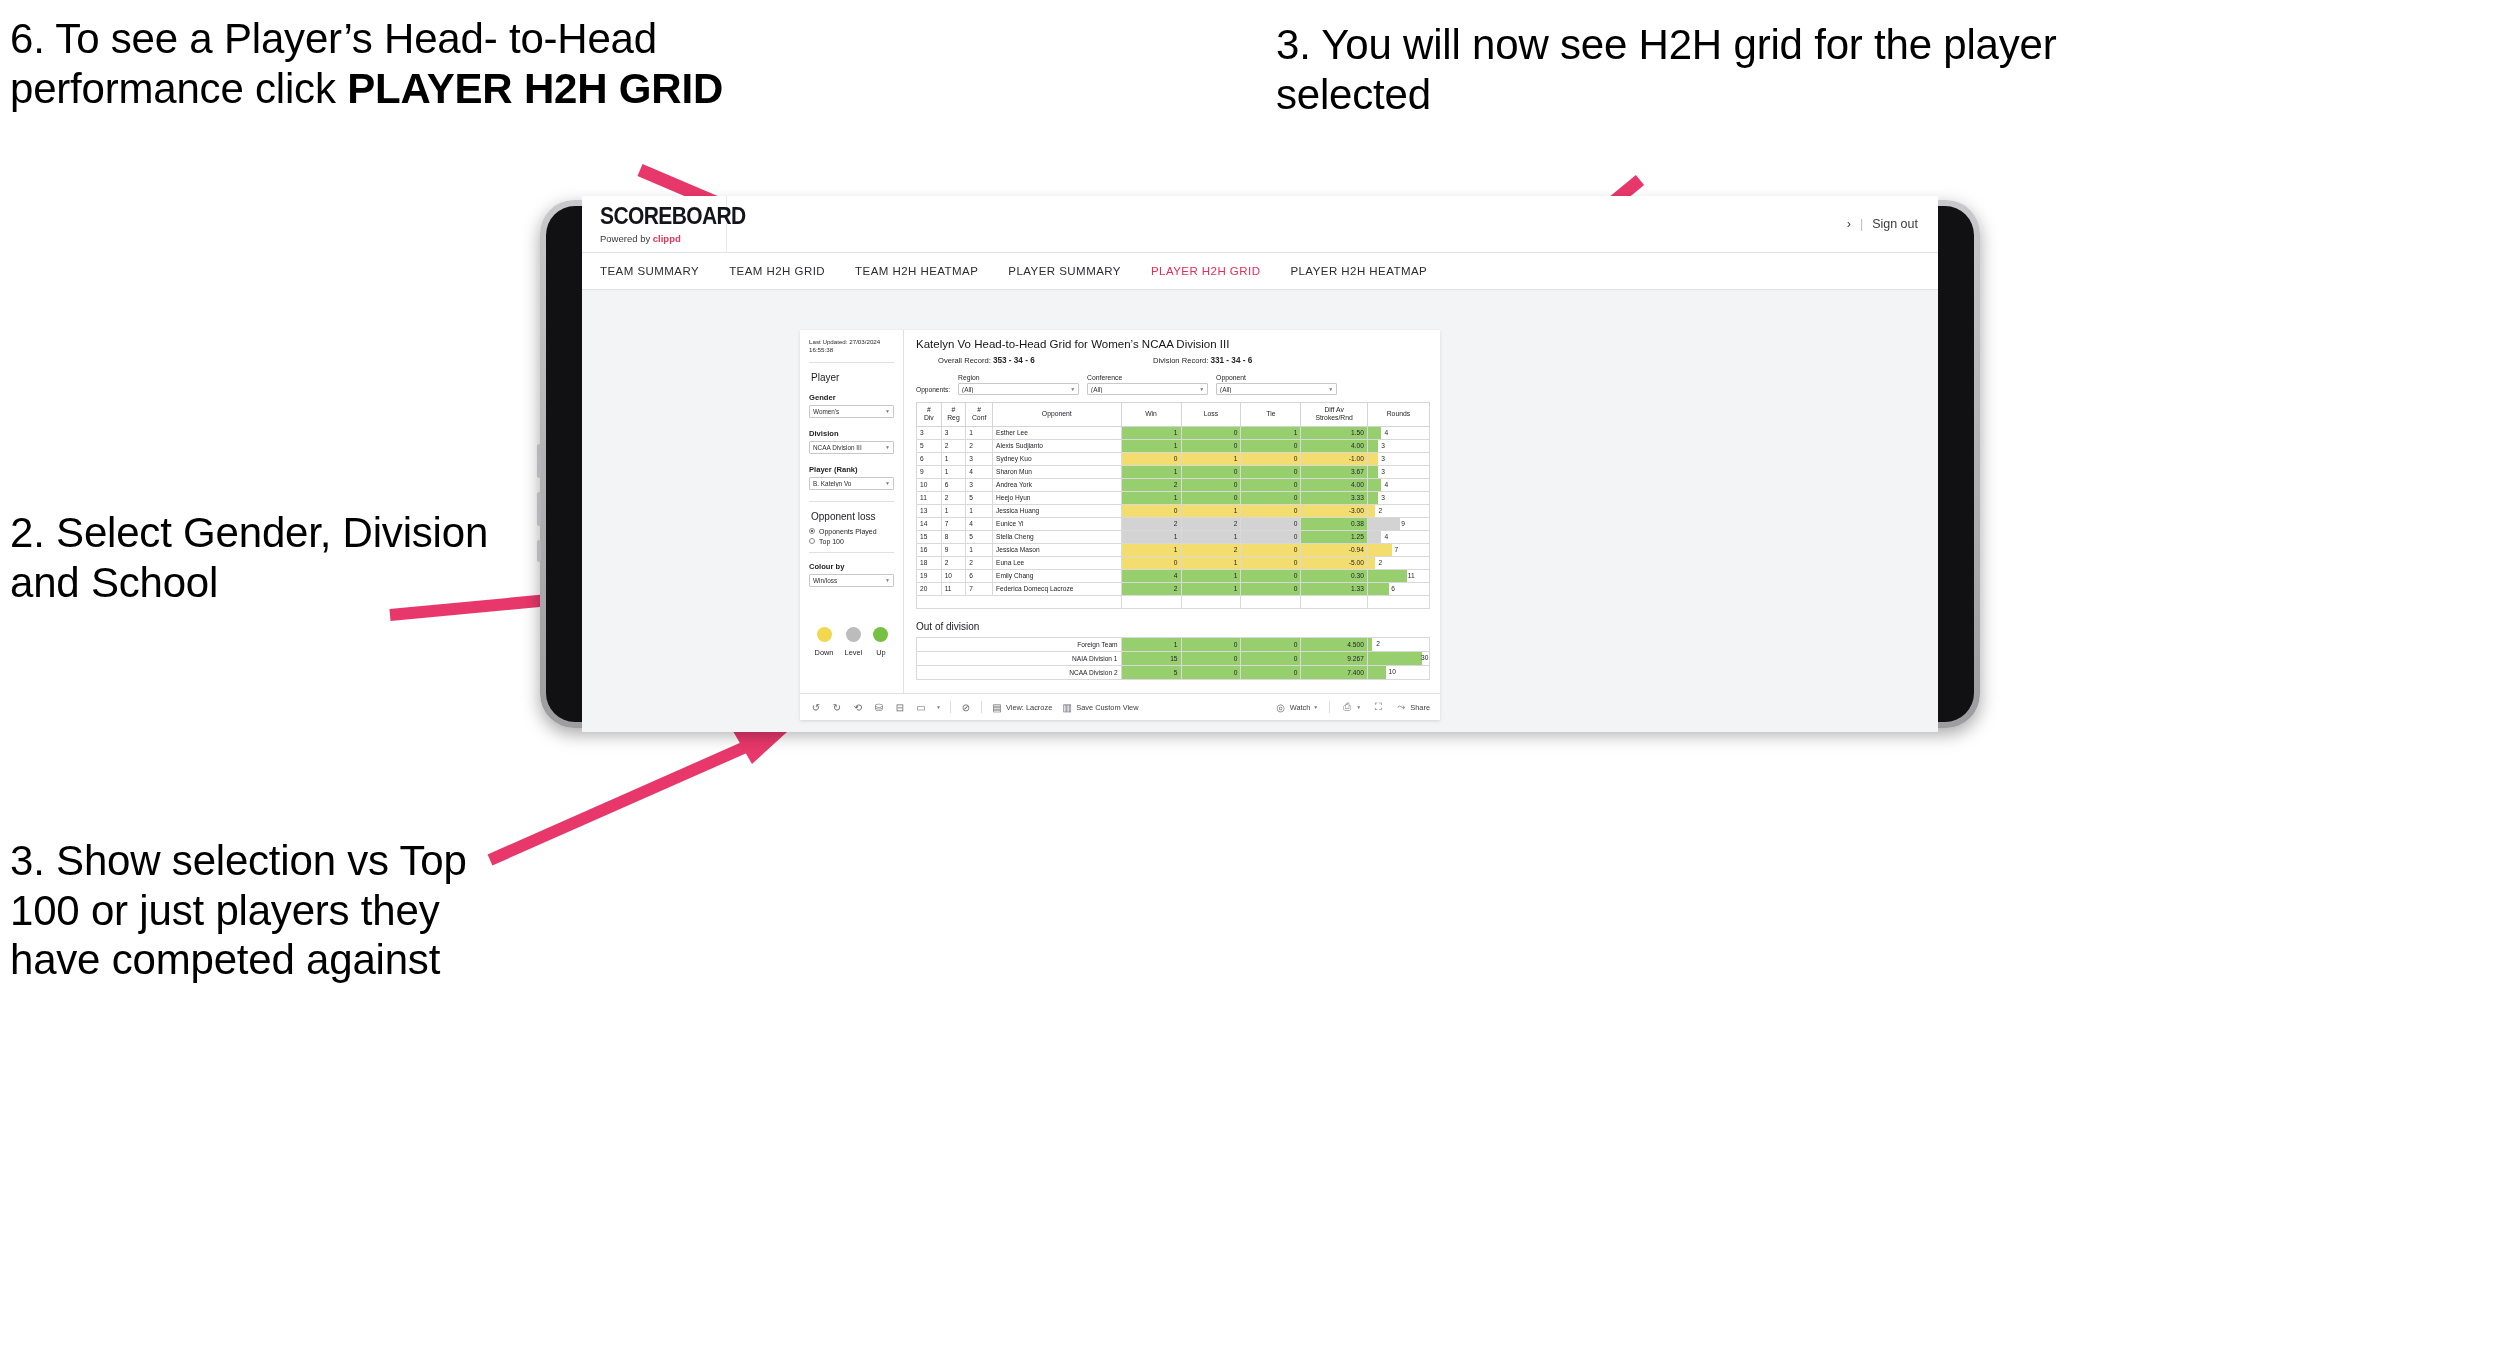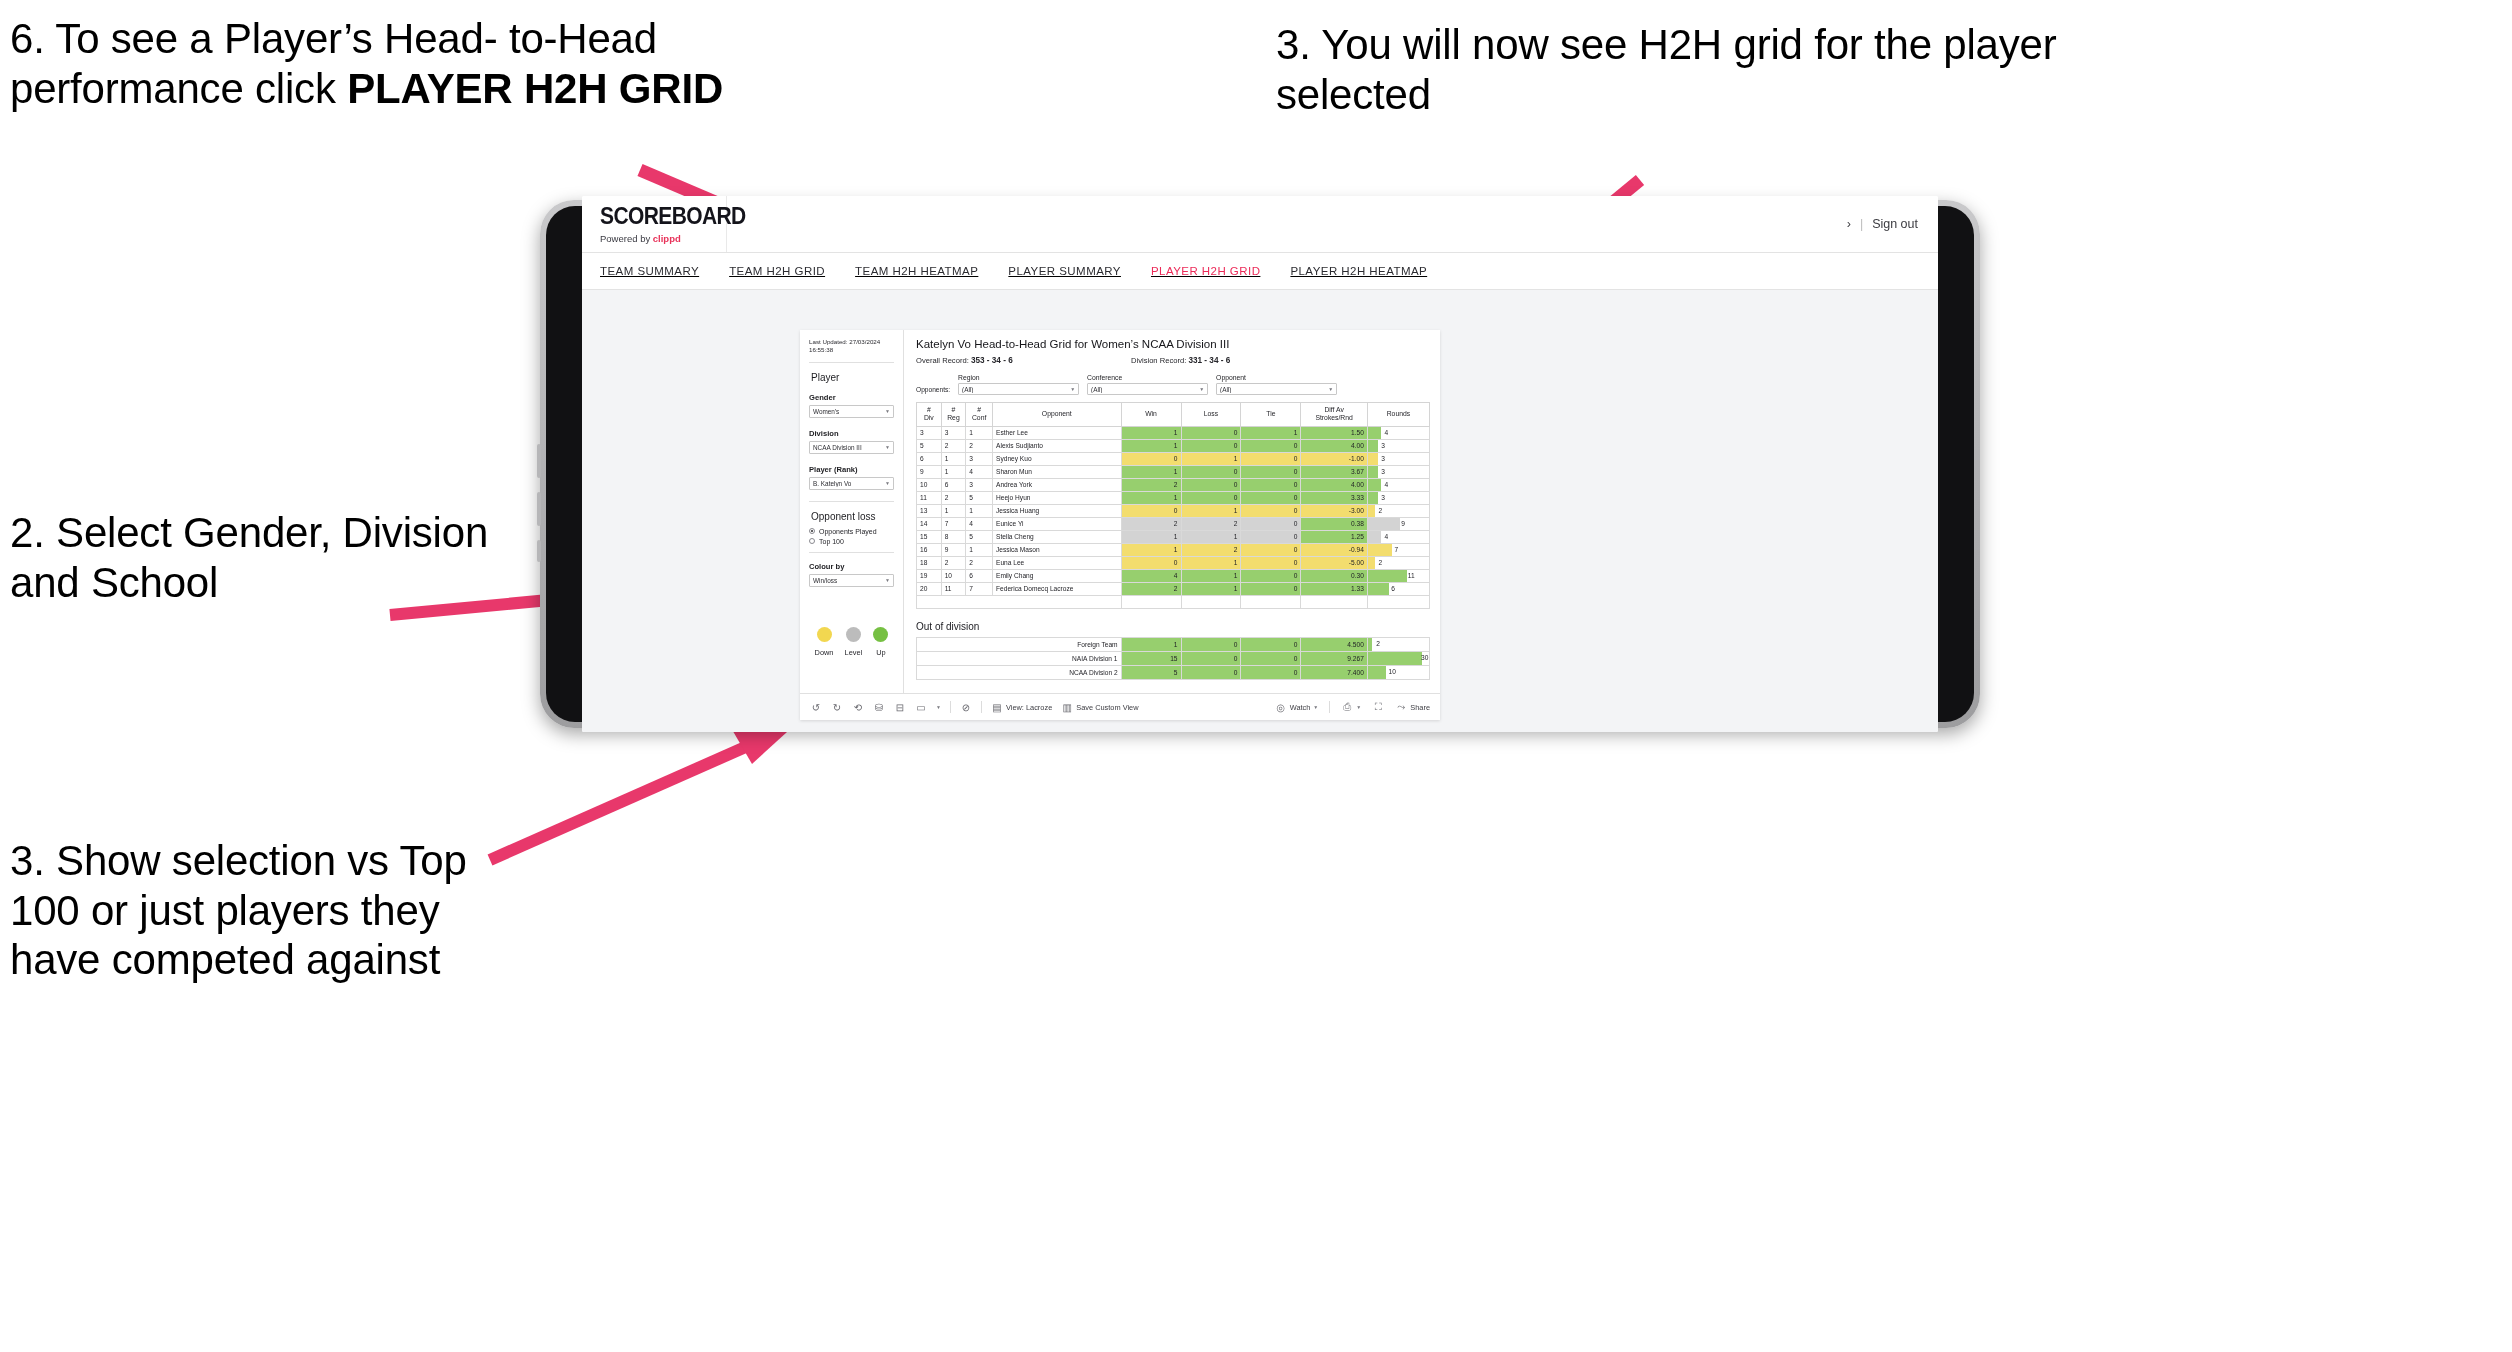--- a/index.html
+++ b/index.html
@@ -85,21 +85,21 @@
   }
   .topbar-right{
     margin-left:auto;display:flex;align-items:center;gap:9px;
     padding-right:20px;font-size:12.5px;color:#3b3b40;
   }
   .topbar-right .sep{color:#bdbdbd;}
   .signout{cursor:pointer;}
 
   .subnav{
     height:36px;background:#ffffff;border-bottom:1px solid #e3e3e3;
-    display:flex;align-items:center;padding-left:18px;flex:0 0 auto;text-decoration:underline;
+    display:flex;align-items:center;padding-left:18px;flex:0 0 auto;
   }
   .subnav-item{
     font-size:11.5px;letter-spacing:.45px;color:#2c2c31;margin-right:30px;cursor:pointer;
   }
   .subnav-item.active{color:#ec2a58;}
 
   .canvas{
     flex:1 1 auto;background:#f3f4f6;position:relative;overflow:hidden;
   }
   .viz{
@@ -132,21 +132,21 @@
   .rd.on::after{content:"";position:absolute;left:1px;top:1px;width:2px;height:2px;border-radius:50%;background:#2c2c31;}
   .legend{display:flex;justify-content:space-around;margin-top:40px;}
   .legend .lg{text-align:center;}
   .dot{width:15px;height:15px;border-radius:50%;margin:0 auto 6px auto;}
   .lg span{font-size:7.4px;color:#25252a;}
 
   
   .main{flex:1 1 auto;padding:8px 10px 0 12px;box-sizing:border-box;min-width:0;overflow:hidden;}
   .viz-title{font-size:11.5px;color:#16161a;margin-bottom:6px;}
   .rec-row{display:flex;font-size:7.6px;color:#26262b;margin-bottom:9px;}
-  .rec-row .r1{width:215px;}
+  .rec-row .r1{width:215px;margin-left:22px;}
   .rec-row b{font-weight:bold;font-size:8.2px;}
   .opp-filters{display:flex;align-items:flex-end;gap:8px;margin-bottom:7px;}
   .opp-lab{font-size:6.6px;color:#25252a;padding-bottom:2px;}
   .opp-f{width:121px;}
   .opp-f .flabel{font-weight:normal;font-size:6.8px;margin-bottom:2px;}
   .opp-f .fsel{height:10px;}
 
   table.grid{border-collapse:collapse;width:100%;table-layout:fixed;font-size:6.6px;}
   table.grid th{
     border:1px solid #d4d4d4;font-weight:normal;color:#1e1e23;

